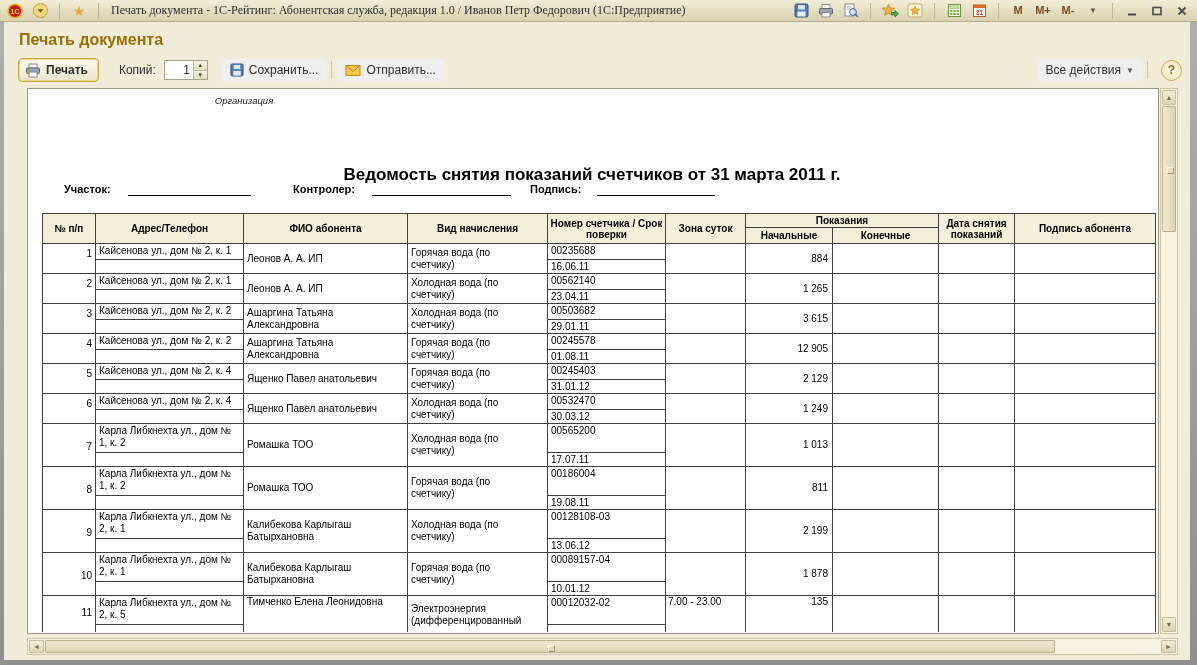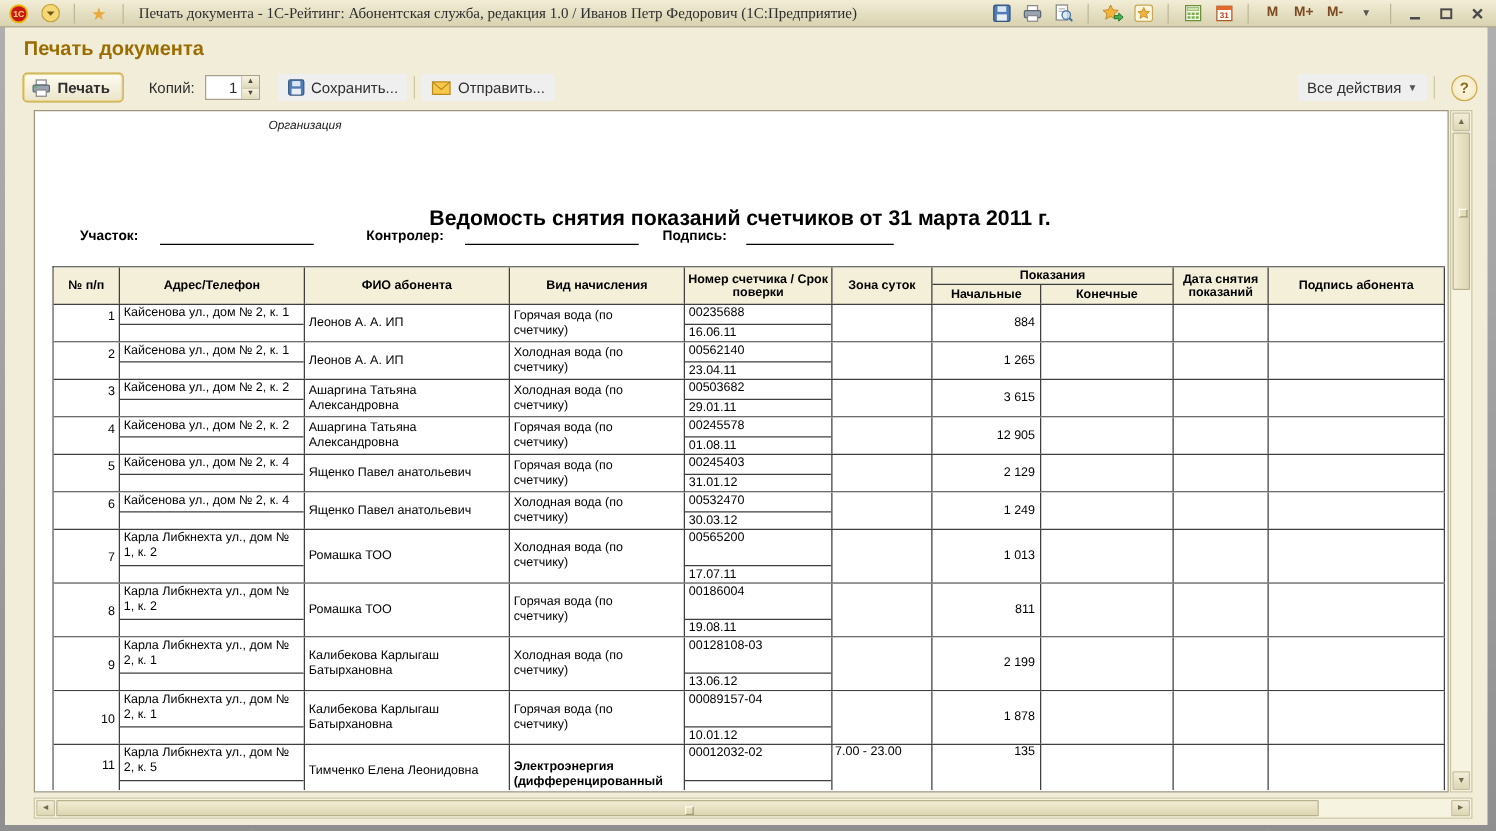--- a/index.html
+++ b/index.html
@@ -104,31 +104,31 @@
   .t-row{display:flex;height:30px;box-sizing:border-box;border-bottom:1px solid var(--grid);background:#fff;}
   .t-row.tall{height:43px;}
   .t-row.clipped{height:36px;border-bottom:none;overflow:hidden;}
   .c{border-right:1px solid var(--grid);box-sizing:border-box;flex-shrink:0;overflow:hidden;}
   .c-num{display:flex;flex-direction:column;}
   .num-top{flex:1;display:flex;align-items:flex-end;justify-content:flex-end;padding:0 3px 0 0;}
   .num-bottom{height:13px;}
   .c-addr{display:flex;flex-direction:column;}
   .addr-top{flex:1;border-bottom:1px solid var(--grid);padding:1px 3px 0;box-sizing:border-box;}
   .addr-bottom{height:13px;}
-  .c-fio{display:flex;align-items:center;padding:15px 3px;box-sizing:border-box;}
+  .c-fio{display:flex;align-items:center;padding:0 3px;box-sizing:border-box;}
   .c-fio span{display:inline-block;max-width:138px;}
   .c-vid{display:flex;align-items:center;padding:0 3px;box-sizing:border-box;}
   .c-vid span{display:inline-block;max-width:96px;}
   .c-meter{display:flex;flex-direction:column;}
   .meter-top{flex:1;border-bottom:1px solid var(--grid);padding:1px 3px 0;box-sizing:border-box;}
   .meter-bottom{height:13px;padding:0 3px;display:flex;align-items:center;box-sizing:border-box;}
   .c-zone{display:flex;align-items:center;padding:0 2px;box-sizing:border-box;white-space:nowrap;}
   .c-init{display:flex;align-items:center;justify-content:flex-end;padding:0 4px;white-space:nowrap;box-sizing:border-box;}
   .clipped .c-fio,.clipped .c-zone,.clipped .c-init{align-items:flex-start;padding-bottom:2px;}
-  .clipped .c-vid{align-items:flex-end;padding-top:1px;font-weight:bold;}
+  .clipped .c-vid{align-items:center;padding-top:1px;}
   .clipped .addr-bottom{height:7px;}
   .clipped .meter-bottom{height:7px;}
   
   .v-scroll{
     position:absolute;left:1156px;top:66px;width:18px;height:546px;box-sizing:border-box;
     background:#f7f3e1;border:1px solid #cdc6a6;
   }
   .sb-btn{position:absolute;left:1px;right:1px;height:15px;background:linear-gradient(#f3eed9,#ddd6b4);
     border:1px solid #c6bf9e;box-sizing:border-box;display:flex;align-items:center;justify-content:center;
     font-size:7px;color:#6f6a52;border-radius:1px;}

